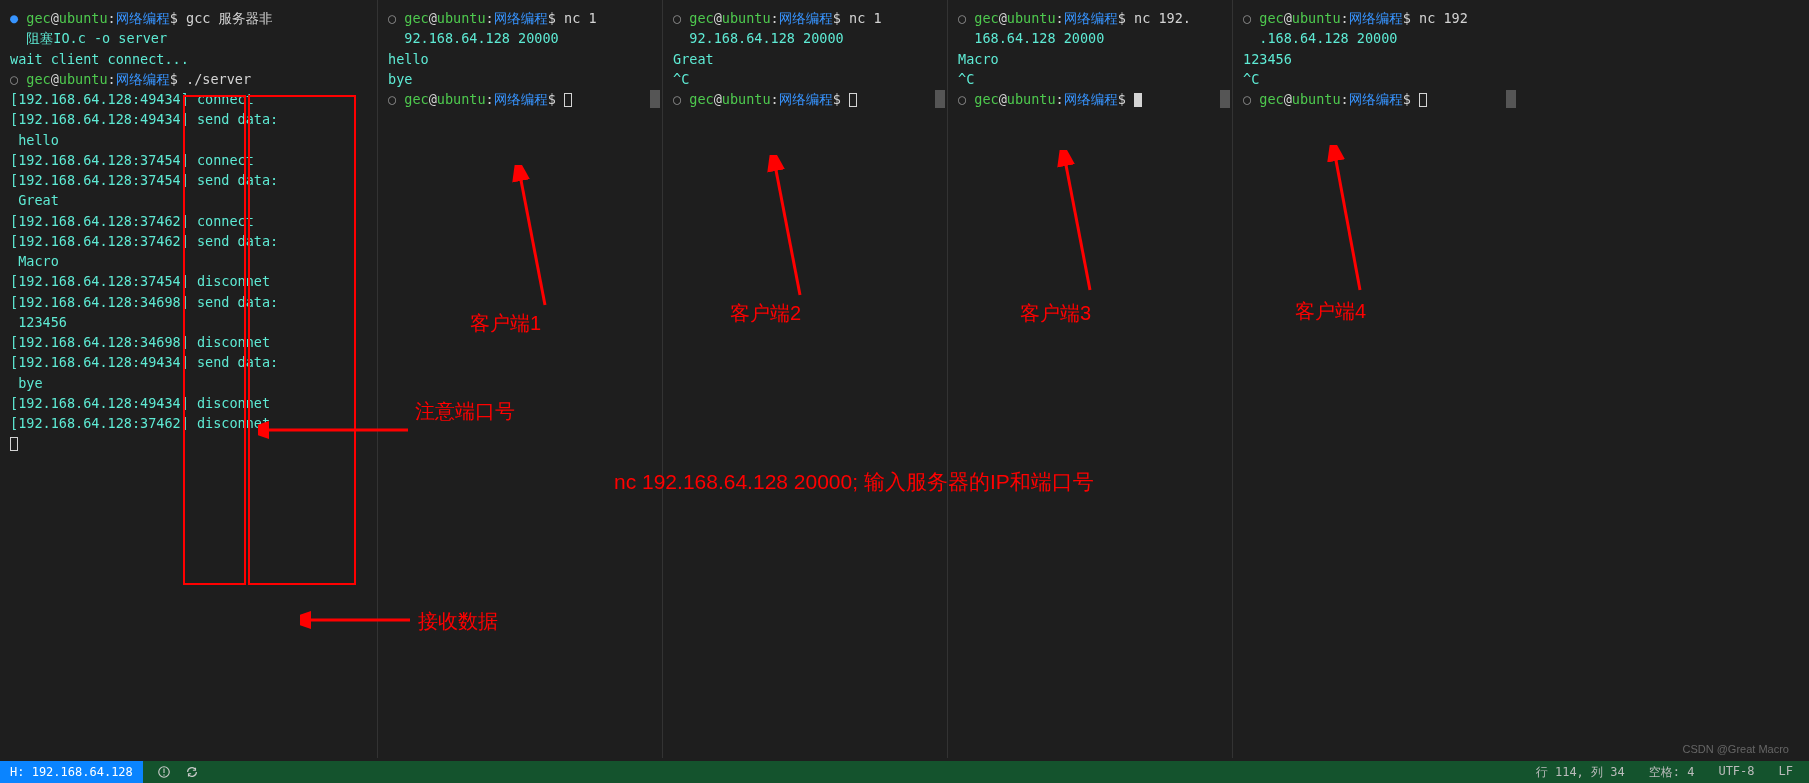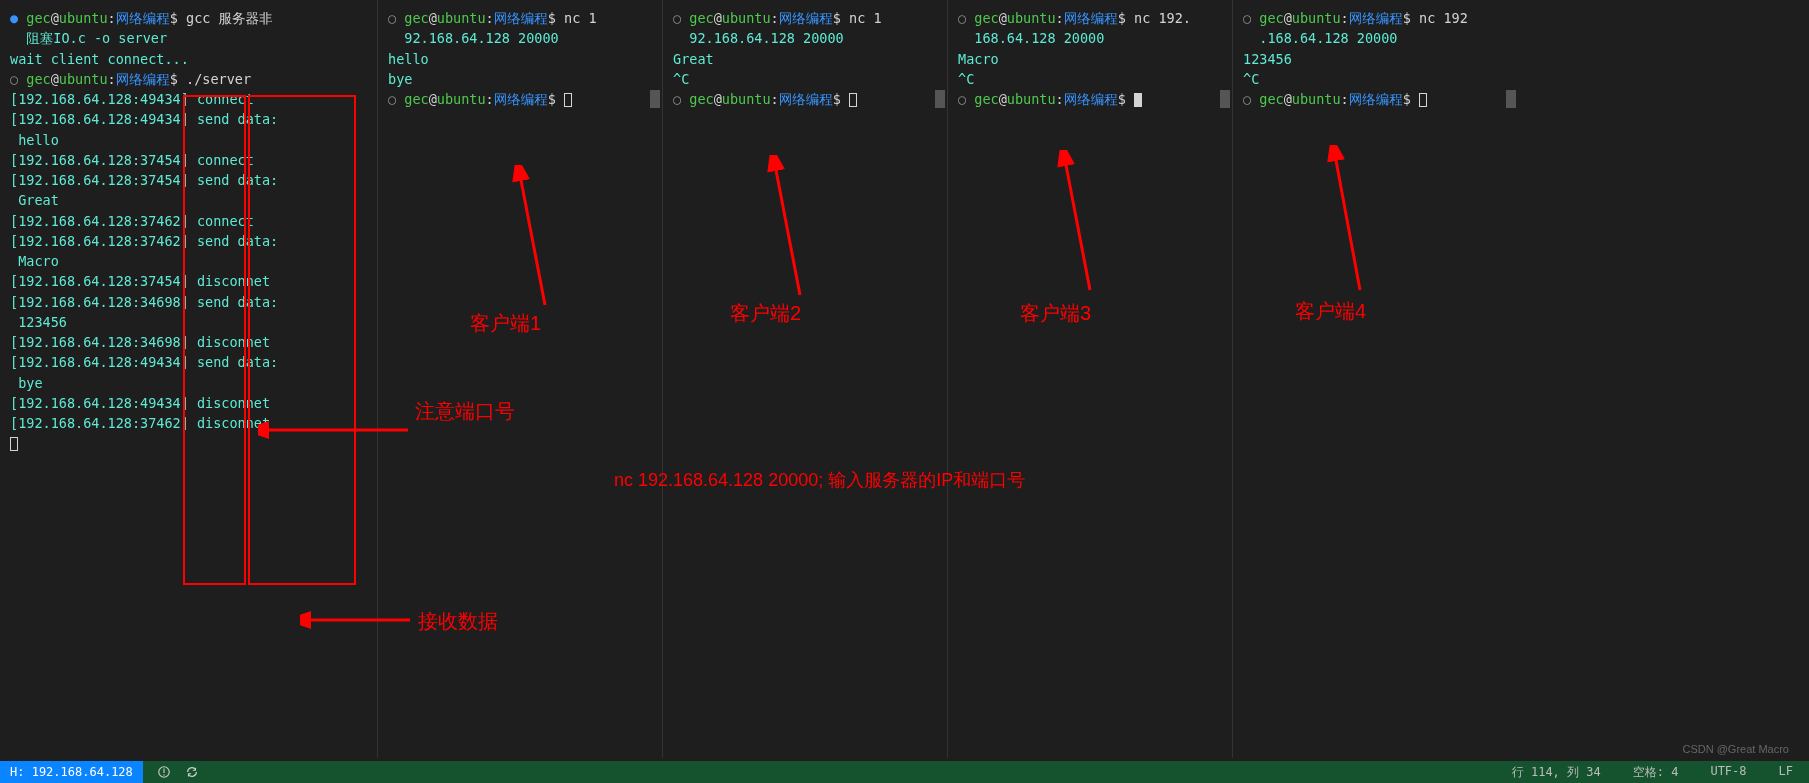--- a/index.html
+++ b/index.html
@@ -93,21 +93,21 @@
     color: #fff;
     padding: 2px 10px;
     height: 100%;
     display: flex; align-items: center;
   }
   .status-icons {
     display: flex; gap: 14px; padding: 0 14px; align-items:center;
   }
   .status-right {
     margin-left: auto;
-    display:flex; gap:32px; padding-right:16px;
+    display:flex; gap:24px; padding-right:16px;
     color:#bbb;
   }
   .icon-sm { width:14px; height:14px; }
   .watermark {
     position:absolute;
     right:20px; bottom:28px;
     color:#666; font-size:11px;
     font-family: sans-serif;
   }
 </style>
@@ -215,21 +215,21 @@
 <svg class="arrow" style="left:258px; top:415px;" width="155" height="30">
   <line x1="150" y1="15" x2="5" y2="15" stroke="#ff0000" stroke-width="3" marker-end="url(#ah1)"></line>
 </svg>
 <div class="annotation" style="left:415px; top:398px;">注意端口号</div>
 
 <svg class="arrow" style="left:300px; top:605px;" width="115" height="30">
   <line x1="110" y1="15" x2="5" y2="15" stroke="#ff0000" stroke-width="3" marker-end="url(#ah1)"></line>
 </svg>
 <div class="annotation" style="left:418px; top:608px;">接收数据</div>
 
-<div class="annotation" style="left:614px; top:468px; font-size:18px;">nc 192.168.64.128 20000; 输入服务器的IP和端口号</div>
+<div class="annotation" style="left:614px; top:468px; font-size:21px;">nc 192.168.64.128 20000; 输入服务器的IP和端口号</div>
 
 <div class="watermark">CSDN @Great Macro</div>
 
 <div class="statusbar">
   <div class="status-left">H: 192.168.64.128</div>
   <div class="status-icons">
     <svg class="icon-sm" viewBox="0 0 16 16">
         <circle cx="8" cy="8" r="6" fill="none" stroke="#ccc" stroke-width="1.3"></circle>
         <line x1="8" y1="4" x2="8" y2="9" stroke="#ccc" stroke-width="1.3"></line>
         <circle cx="8" cy="11.5" r="0.8" fill="#ccc"></circle>

